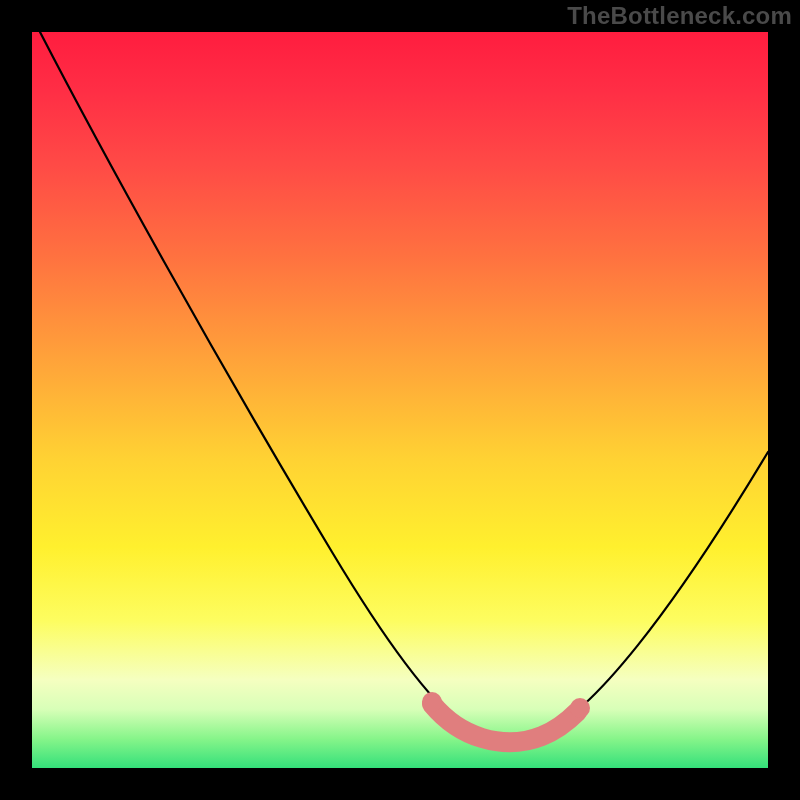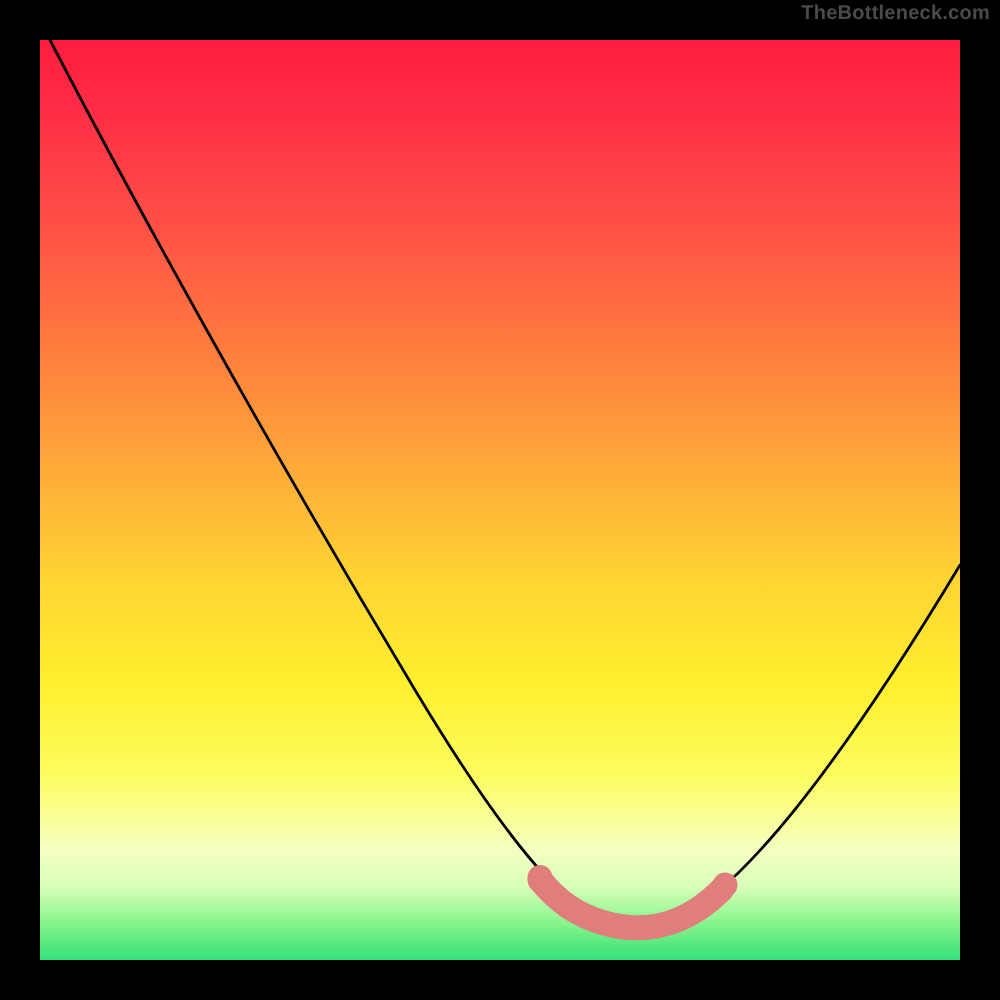--- a/index.html
+++ b/index.html
@@ -17,21 +17,21 @@
     top: 0;
     width: 800px;
     height: 800px;
     background: #000;
   }
   .watermark {
     position: absolute;
     top: 2px;
     right: 8px;
     color: #4a4a4a;
-    font-size: 16px;
+    font-size: 24px;
     font-weight: 600;
     letter-spacing: 0.2px;
     user-select: none;
   }
   .plot {
     position: absolute;
     left: 32px;
     top: 32px;
     width: 736px;
     height: 736px;

